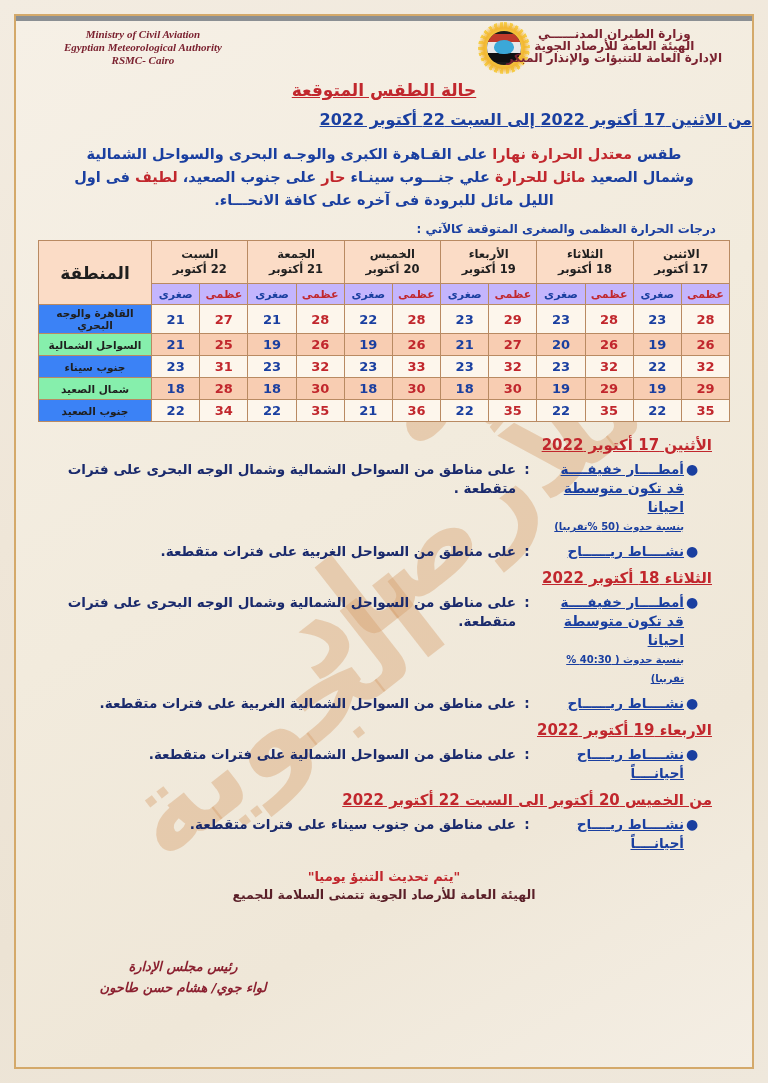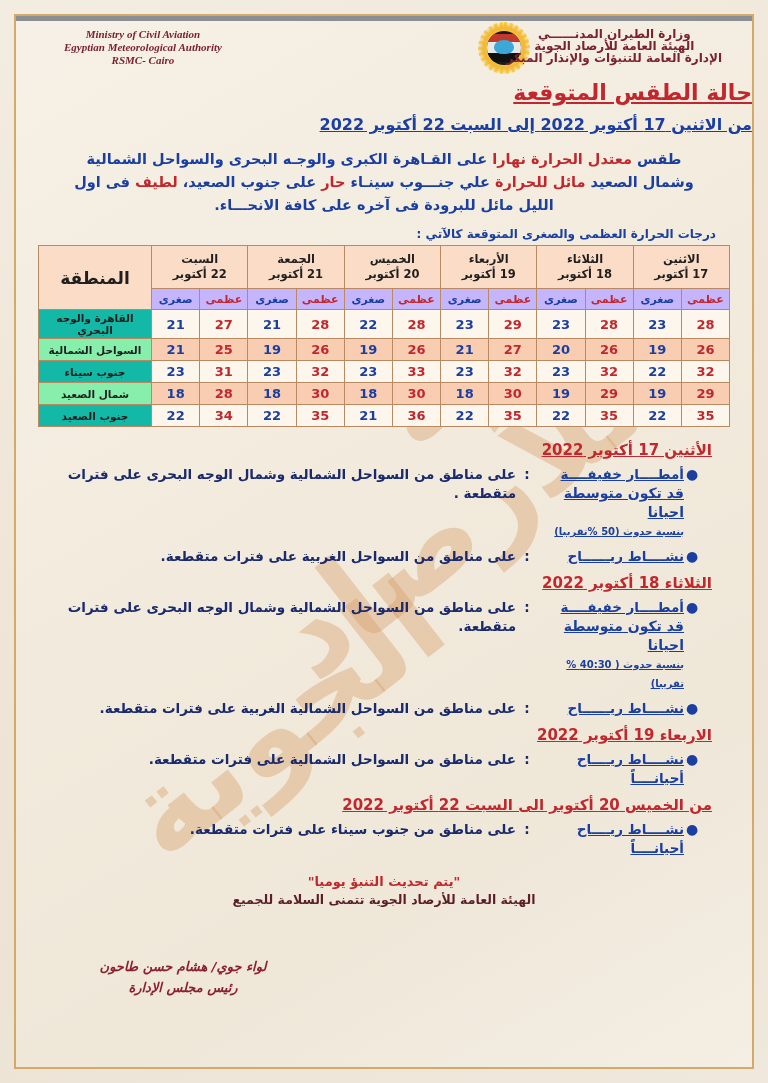--- a/index.html
+++ b/index.html
@@ -73,22 +73,22 @@
   }
   .logo .bandr{position:absolute;left:0;right:0;top:3px;height:8px;background:#c0392b;}
   .logo .bandw{position:absolute;left:0;right:0;top:11px;height:11px;background:#e8e8e8;}
   .logo .bandk{position:absolute;left:0;right:0;top:22px;height:9px;background:#111;}
   .logo .eagle{
     position:absolute;left:7px;top:9px;width:20px;height:14px;border-radius:50% 50% 45% 45%;
     background:#3ba8d8;
   }
 
   .title{
-    text-align:right;margin-top:2px;
-    font-size:22px;font-weight:bold;color:#c1272d;
+    text-align:center;margin-top:2px;
+    font-size:17px;font-weight:bold;color:#c1272d;
     text-decoration:underline;direction:rtl;
   }
   .subtitle{
     text-align:right;margin-top:10px;
     font-size:16px;font-weight:bold;color:#1a3fa0;
     text-decoration:underline;direction:rtl;
   }
   .para{
     direction:rtl;text-align:center;
     margin:14px 52px 0 52px;
@@ -130,21 +130,21 @@
     font-size:11px;padding:2px 0;height:16px;
   }
   table.temps th.sub.max{color:#c1272d;}
   table.temps th.sub.min{color:#1a3fa0;}
   table.temps td{
     font-size:13px;padding:2px 0;height:17px;
   }
   table.temps td.max{color:#c1272d;}
   table.temps td.min{color:#1a3fa0;}
   table.temps td.region{
-    font-size:10.5px;color:#1f1f1f;text-align:center;background:#14b8a6;
+    font-size:10.5px;color:#1f1f1f;text-align:center;background:#3b82f6;
   }
   table.temps tr.alt td{background:#f8cdb2;}
   table.temps tr.alt td.region{background:#86efac;}
 
   
   .sections{margin-top:14px;}
   .sec{margin-bottom:8px;}
   .sec-title{
     direction:rtl;text-align:right;
     margin:0 40px 6px 0;
@@ -413,17 +413,17 @@
           </div>
         </div>
 
       <div class="footer">
         <div class="foot1">"يتم تحديث التنبؤ يوميا"</div>
         <div class="foot2">الهيئة العامة للأرصاد الجوية تتمنى السلامة للجميع</div>
       </div>
     </div>
 
     <div class="sign">
+      <div>رئيس مجلس الإدارة</div>
       <div>لواء جوي/ هشام حسن طاحون</div>
-      <div>رئيس مجلس الإدارة</div>
     </div>
   </div>
 </div>
 
 </body></html>

